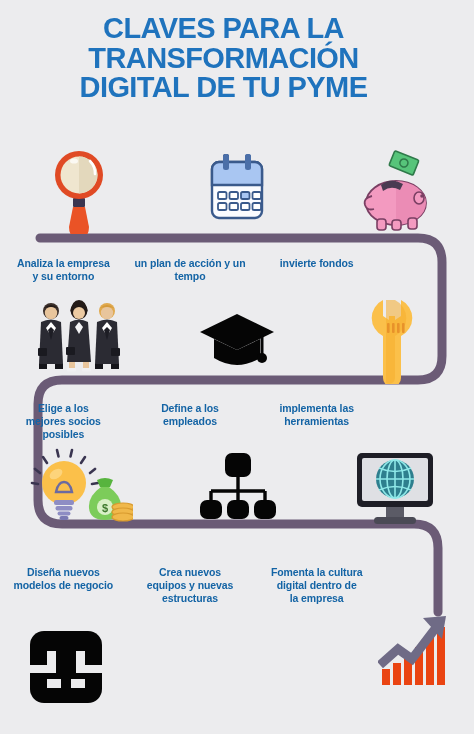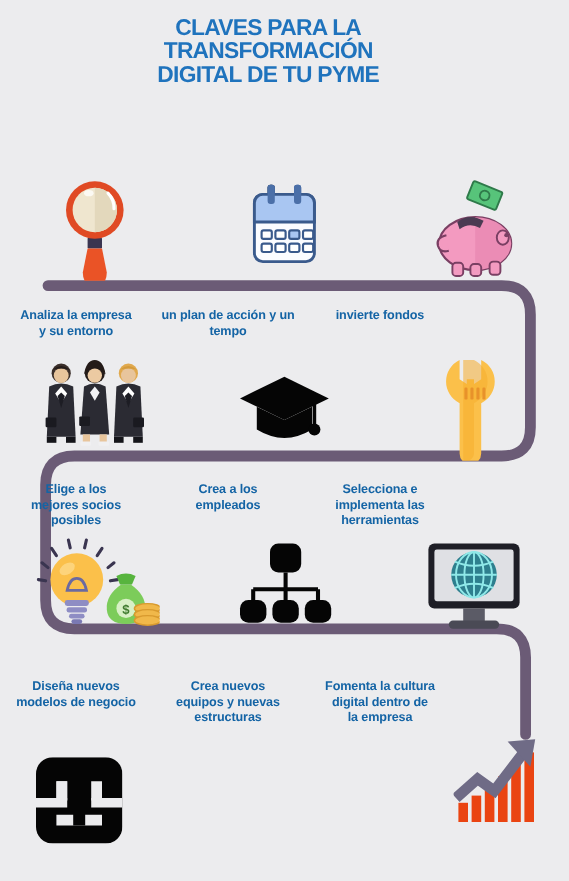--- a/index.html
+++ b/index.html
@@ -11,21 +11,21 @@
     position:relative;
   }
   .canvas{position:relative;width:474px;height:734px;}
 
   
   .title{
     position:absolute;left:0;top:14px;width:447px;
     text-align:center;
     color:#1f73bd;
     font-weight:bold;
-    font-size:19px;
+    font-size:29px;
     line-height:1.02;
     letter-spacing:-0.6px;
     font-stretch:condensed;
   }
   .title div{white-space:nowrap;}
 
   
   .track{position:absolute;left:0;top:0;width:474px;height:734px;pointer-events:none;}
 
   
@@ -234,27 +234,26 @@
   <div class="labrow r2-lab">
     <div class="labcell">
       <div class="label">
         <div>Elige a los</div>
         <div>mejores socios</div>
         <div>posibles</div>
       </div>
     </div>
     <div class="labcell">
       <div class="label">
-        <div>Crea a los</div>
+        <div>Define a los</div>
         <div>empleados</div>
       </div>
     </div>
     <div class="labcell">
       <div class="label">
-        <div>Selecciona e</div>
         <div>implementa las</div>
         <div>herramientas</div>
       </div>
     </div>
   </div>
 
   <div class="row r3">
 
     <div class="cell">
       <div class="icon-box">

